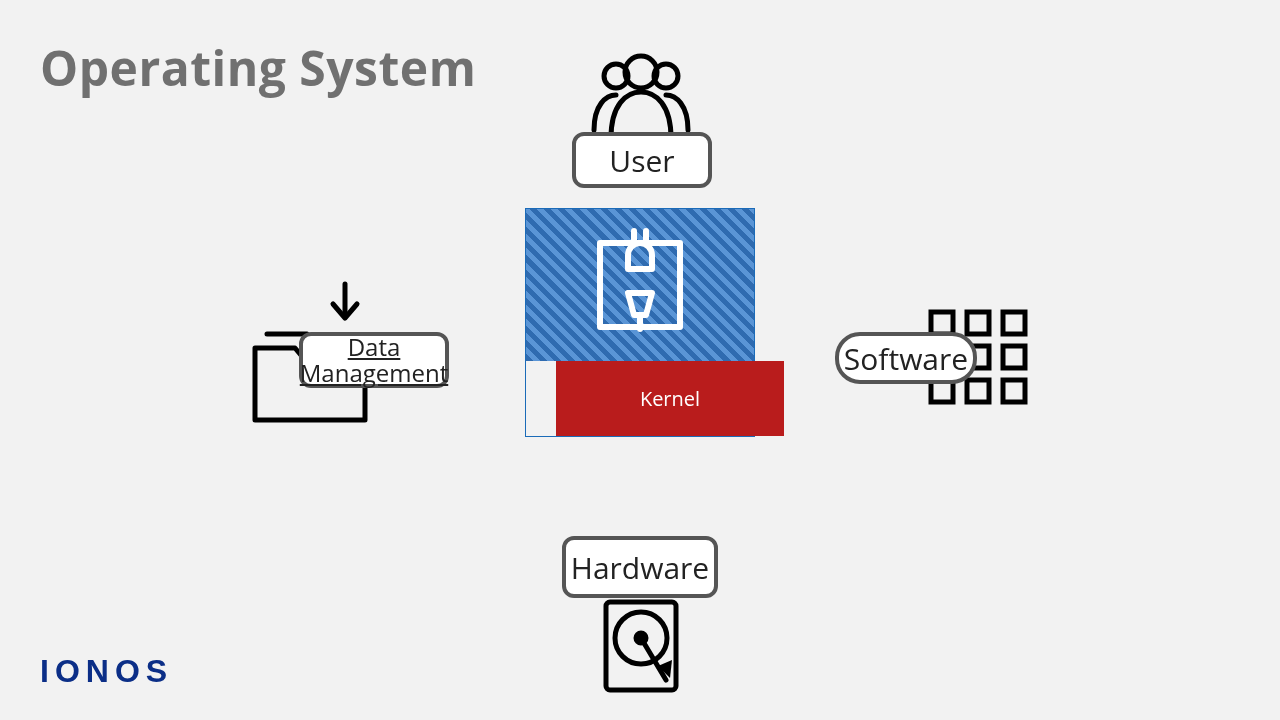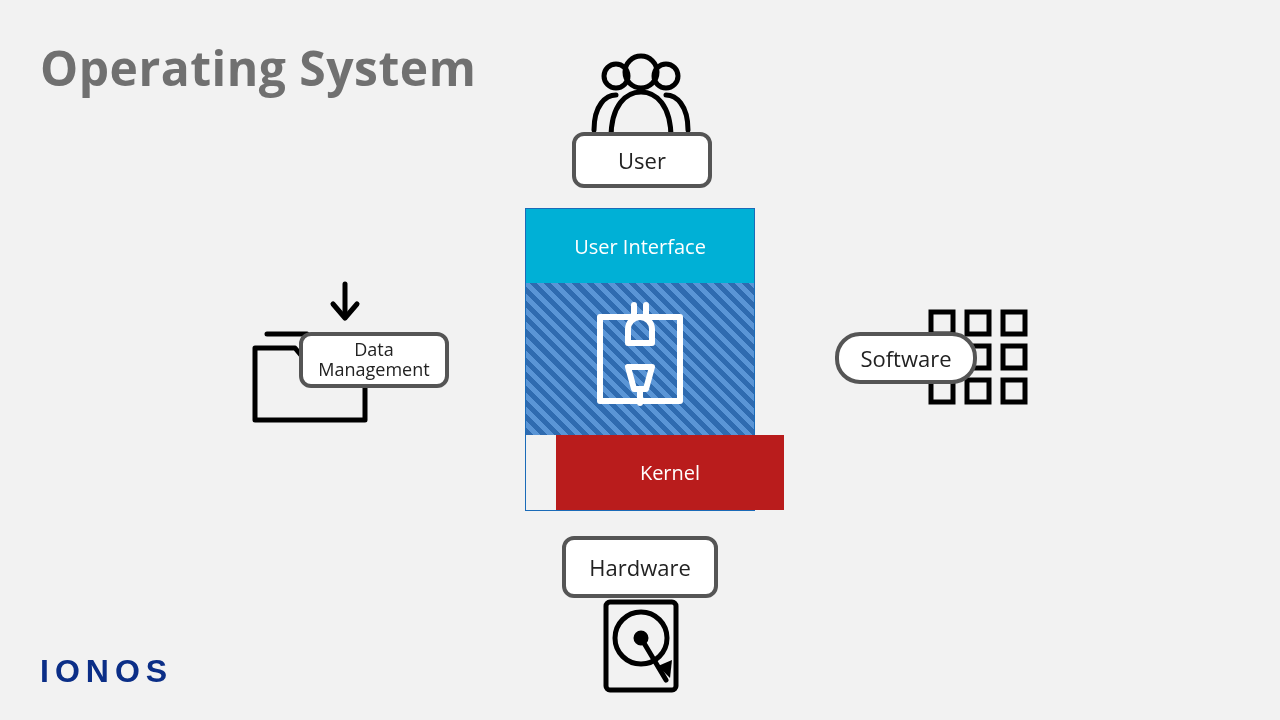--- a/index.html
+++ b/index.html
@@ -57,30 +57,30 @@
     position: relative;
   }
   .layer-mid svg { display: block; }
   .layer-kernel{ height: 75px;  background: #b91c1c; margin-left: 30px; }
   
   .pill {
     position: absolute;
     background: #fff;
     border: 4px solid #555;
     border-radius: 12px;
-    font-size: 22px;
+    font-size: 30px;
     color: #222;
     display: flex;
     align-items: center;
     justify-content: center;
     text-align: center;
     line-height: 1.1;
     padding: 8px 18px;
   }
-  .pill.small { font-size: 18px; padding: 6px 15px; }
+  .pill.small { font-size: 24px; padding: 6px 15px; text-decoration: underline; }
   
   .icon { position: absolute; }
 </style>
 </head>
 <body>
 
 <div class="title">Operating System</div>
 
 <div class="logo">IONOS</div>
 
@@ -98,23 +98,20 @@
       <path d="M35 88 C35 55 50 42 65 42 C80 42 95 55 95 88"></path>
     </g>
   </svg>
 </div>
 
 <div class="pill" style="left:572px; top:132px; width:140px; height:56px;">
   <span>User</span>
 </div>
 
 <div class="stack">
-  <div class="layer layer-ui">
-    <span>User Interface</span>
-  </div>
   <div class="layer layer-mid">
     <svg width="120" height="120" viewBox="0 0 120 120">
       <g fill="none" stroke="#fff" stroke-width="6" stroke-linejoin="round" stroke-linecap="round">
         <rect x="20" y="18" width="80" height="84"></rect>
 
         <path d="M48 44 h24 v-14 a12 12 0 0 0 -24 0 z"></path>
         <line x1="54" y1="16" x2="54" y2="6"></line>
         <line x1="66" y1="16" x2="66" y2="6"></line>
 
         <path d="M48 68 h24 l-6 22 h-12 z"></path>

